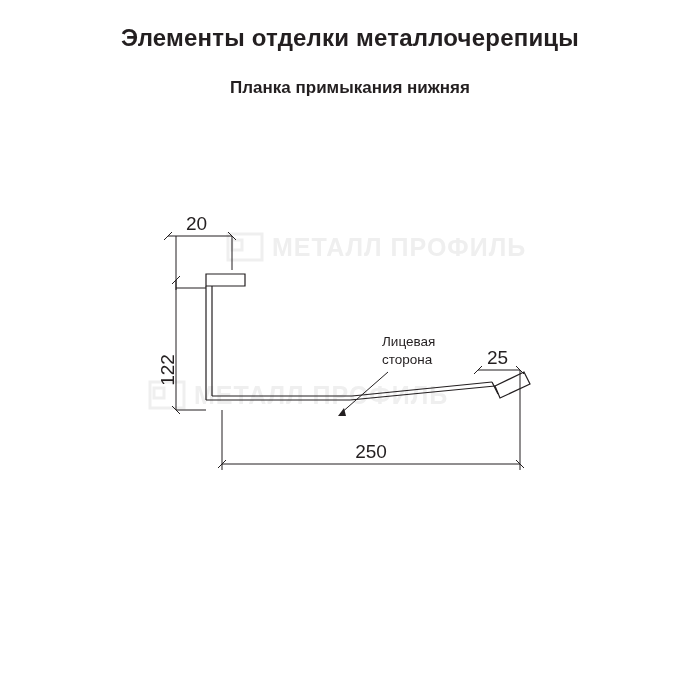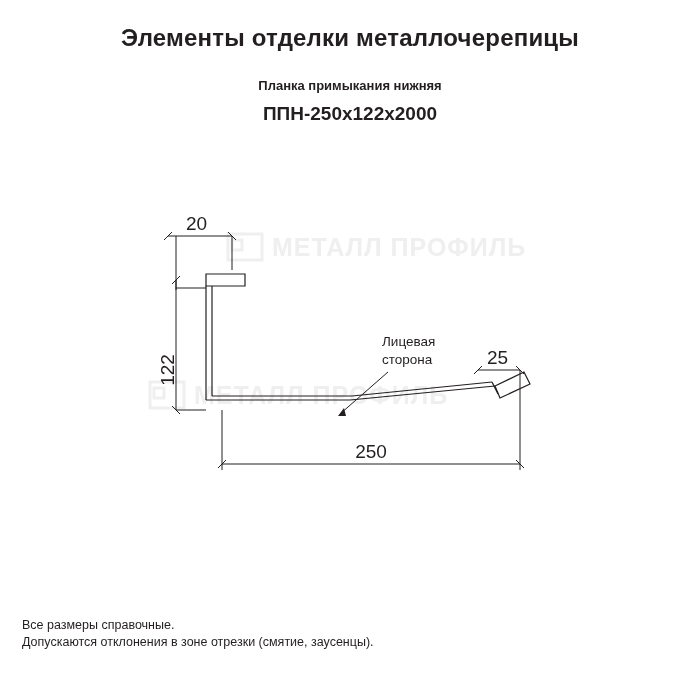--- a/index.html
+++ b/index.html
@@ -25,21 +25,21 @@
     padding-top: 24px;
   }
   .main-title {
     font-size: 24px;
     font-weight: bold;
     letter-spacing: 0.2px;
     margin: 0;
     color: #231f20;
   }
   .sub-title {
-    font-size: 13px;
+    font-size: 17px;
     font-weight: bold;
     margin: 0;
     padding-top: 26px;
     color: #231f20;
   }
   .sub-title2 {
     font-size: 19px;
     font-weight: bold;
     margin: 0;
     padding-top: 10px;
@@ -82,21 +82,20 @@
   }
 </style>
 </head>
 <body>
 
 <div class="page">
 
   <div class="title-block">
     <h1 class="main-title">Элементы отделки металлочерепицы</h1>
     <p class="sub-title">Планка примыкания нижняя</p>
-    <p class="sub-title2">ППН-250х122х2000</p>
   </div>
 
   <div class="drawing">
     <svg width="700" height="370" viewBox="0 0 700 370" xmlns="http://www.w3.org/2000/svg">
 
       <g opacity="1">
         <g transform="translate(228,82)">
           <rect x="0" y="-18" width="34" height="26" fill="none" stroke="#efefef" stroke-width="3"></rect>
           <path d="M4 -12 L14 -12 L14 -2 L4 -2 Z" fill="none" stroke="#efefef" stroke-width="3"></path>
           <text class="wm-text" x="44" y="4">МЕТАЛЛ ПРОФИЛЬ</text>
@@ -161,18 +160,14 @@
       <g stroke="#231f20" stroke-width="1" fill="none">
         <line x1="388" y1="202" x2="340" y2="244"></line>
         <path d="M344 238 L338 246 L346 246 Z" fill="#231f20" stroke="none"></path>
       </g>
       <text class="label-text" x="382" y="176">Лицевая</text>
       <text class="label-text" x="382" y="194">сторона</text>
 
     </svg>
   </div>
 
-  <div class="footnotes">
-    <div>Все размеры справочные.</div>
-    <div>Допускаются отклонения в зоне отрезки (смятие, заусенцы).</div>
-  </div>
 
 </div>
 
 </body></html>

